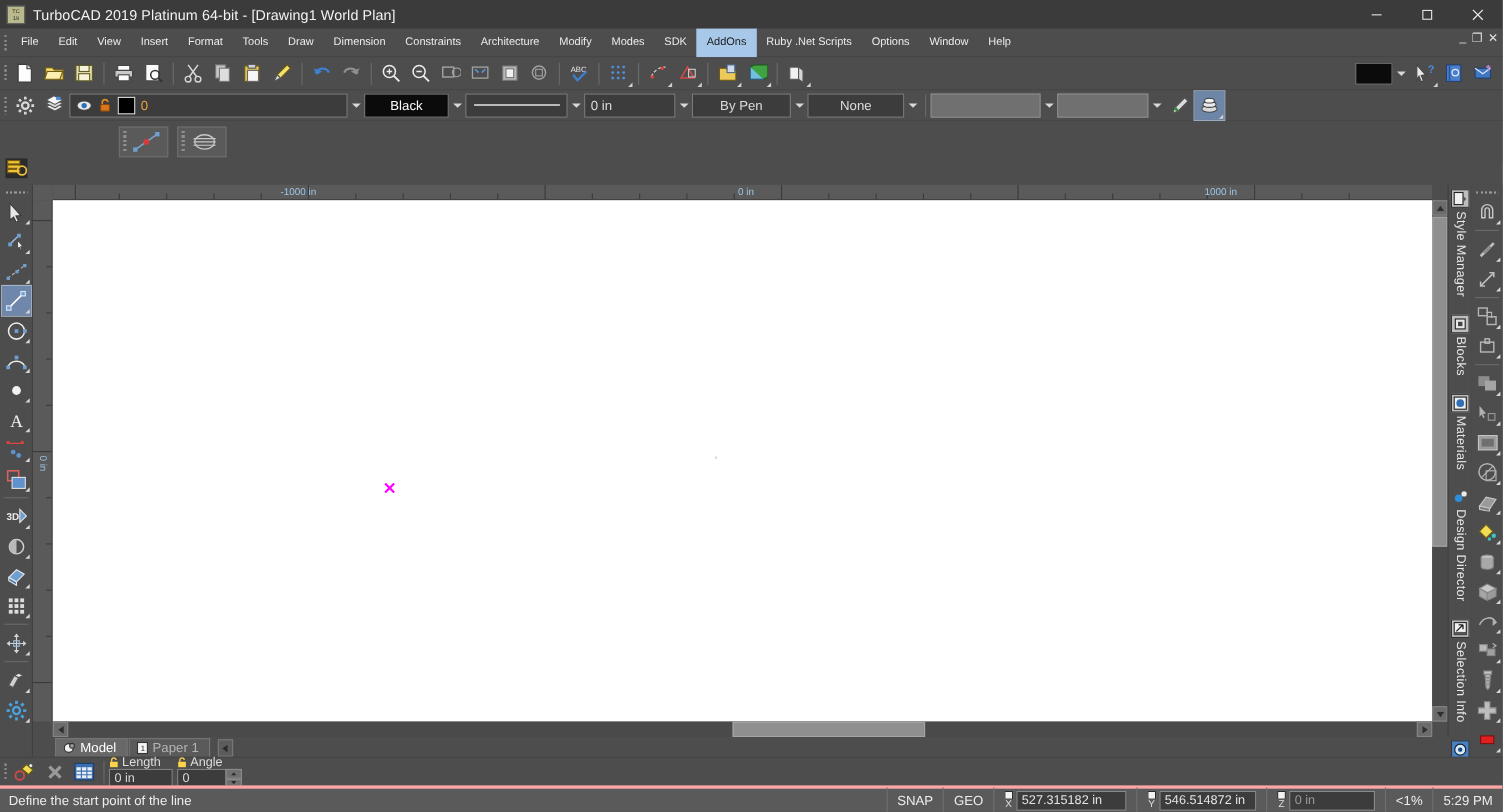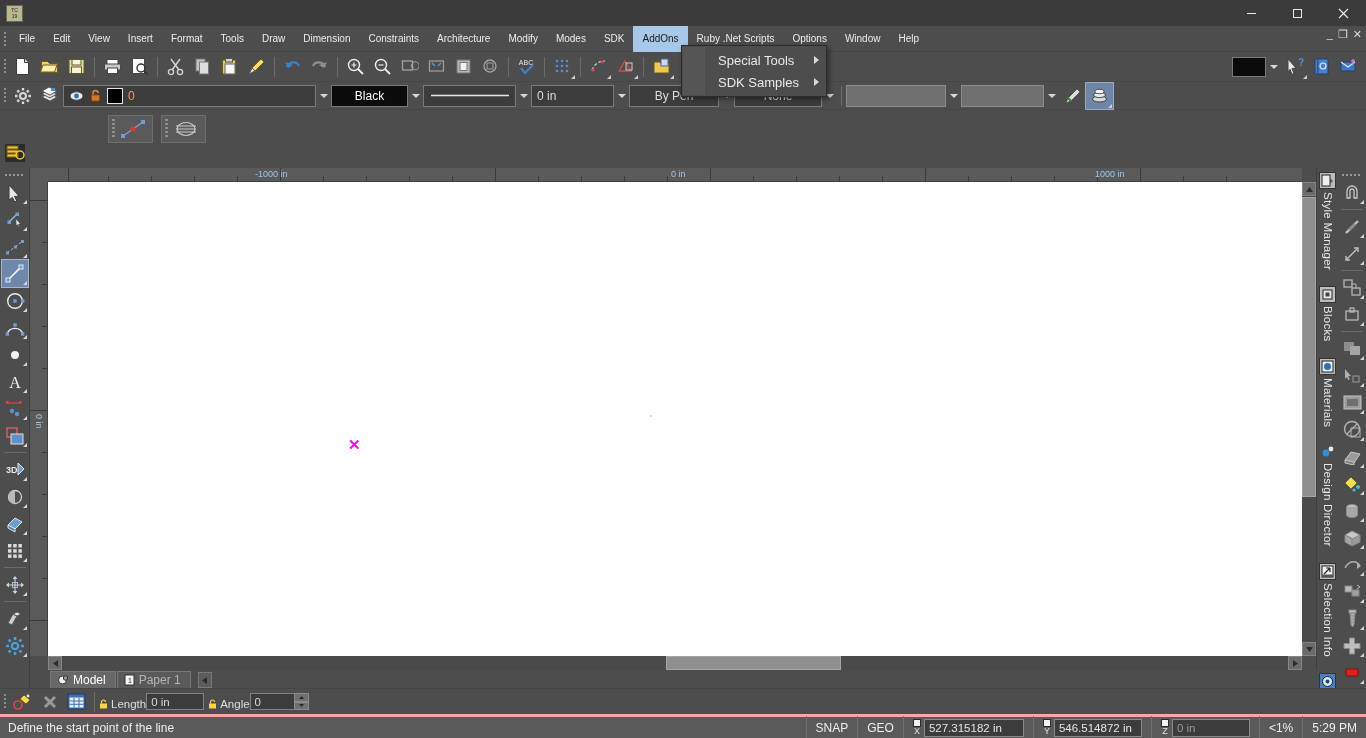--- a/index.html
+++ b/index.html
@@ -168,21 +168,21 @@
   .sheettab.off{ color:#b4b4b4; }
   .tabnav{ margin-left:6px; display:flex; }
   .tabnavbtn{ width:14px;height:16px;background:#5c5c5c;border:1px solid #787878;display:flex;align-items:center;justify-content:center;}
 
   
   .coordbar{
     position:absolute; left:0; right:0; bottom:24px; height:26px; background:#4d4d4d;
     display:flex; align-items:center; border-top:1px solid #454545;
   }
   .lock{ color:#ffd24a; font-size:10px; margin-right:1px; }
-  .cfieldgrp{ display:flex; justify-content:center; margin-right:4px;align-items:flex-end; }
+  .cfieldgrp{ display:flex; flex-direction:column; justify-content:center; margin-right:4px; }
   .clabel{ font-size:11.5px; color:#dcdcdc; display:flex; align-items:center; gap:2px; line-height:12px;}
   .cinput{
     height:17px; width:58px; background:#3c3c3c; border:1px solid #818181;
     font-size:11.5px; color:#d8d8d8; display:flex; align-items:center; padding-left:4px;
   }
   .spin{ display:flex;flex-direction:column; margin-left:-1px; }
   .spinb{ width:15px;height:8.5px; background:#707070;border:1px solid #8b8b8b; display:flex;align-items:center;justify-content:center;}
 
   
   .statusbar{
@@ -208,20 +208,21 @@
 <div class="app">
 
   <div class="titlebar">
     <div class="appicon">
       <svg width="15" height="15" viewBox="0 0 15 15">
         <rect width="15" height="15" fill="#b9b98c"></rect>
         <text x="7.5" y="6" font-size="5" text-anchor="middle" fill="#2a2a2a" font-family="Liberation Sans">TC</text>
         <text x="7.5" y="12" font-size="5" text-anchor="middle" fill="#2a2a2a" font-family="Liberation Sans">19</text>
       </svg>
     </div>
+    <div class="ttl">TurboCAD 2019 Platinum 64-bit - [Drawing1 World Plan]</div>
     <div class="winbtns">
       <div class="winbtn">
         <svg width="11" height="11" viewBox="0 0 11 11">
             <rect x="1" y="5" width="9" height="1" fill="#e6e6e6"></rect>
           </svg>
       </div>
       <div class="winbtn">
         <svg width="11" height="11" viewBox="0 0 11 11">
             <rect x="1.5" y="1.5" width="8" height="8" fill="none" stroke="#e6e6e6"></rect>
           </svg>
@@ -587,31 +588,20 @@
       <span style="display:block;width:3px;height:20px;background:repeating-linear-gradient(#8f8f8f 0 2px,transparent 2px 4px);margin-right:4px;"></span>
       <svg width="28" height="22" viewBox="0 0 28 22">
           <ellipse cx="14" cy="11" rx="9" ry="6.5" fill="none" stroke="#c9c9c9" stroke-width="1.2"></ellipse>
           <line x1="4" y1="8" x2="24" y2="8" stroke="#c9c9c9"></line>
           <line x1="4" y1="11" x2="24" y2="11" stroke="#c9c9c9"></line>
           <line x1="4" y1="14" x2="24" y2="14" stroke="#c9c9c9"></line>
         </svg>
     </div>
   </div>
 
-  <div class="dropdown">
-    <div class="gutter"></div>
-    <div class="ditem">
-      <span>Special Tools</span>
-      <span class="arw"></span>
-    </div>
-    <div class="ditem">
-      <span>SDK Samples</span>
-      <span class="arw"></span>
-    </div>
-  </div>
 
   <div style="position:absolute;left:0;top:138px;width:30px;height:30px;background:#4d4d4d;display:flex;align-items:center;justify-content:center;">
     <div class="ltbtn">
       <svg width="22" height="20" viewBox="0 0 22 20">
           <rect x="1" y="1" width="20" height="18" fill="#2b2b2b"></rect>
           <g fill="#f0c33a" stroke="#7a5e10">
             <rect x="3" y="3" width="11" height="3"></rect>
             <rect x="3" y="7" width="11" height="3"></rect>
             <rect x="3" y="11" width="11" height="3"></rect>
           </g>

